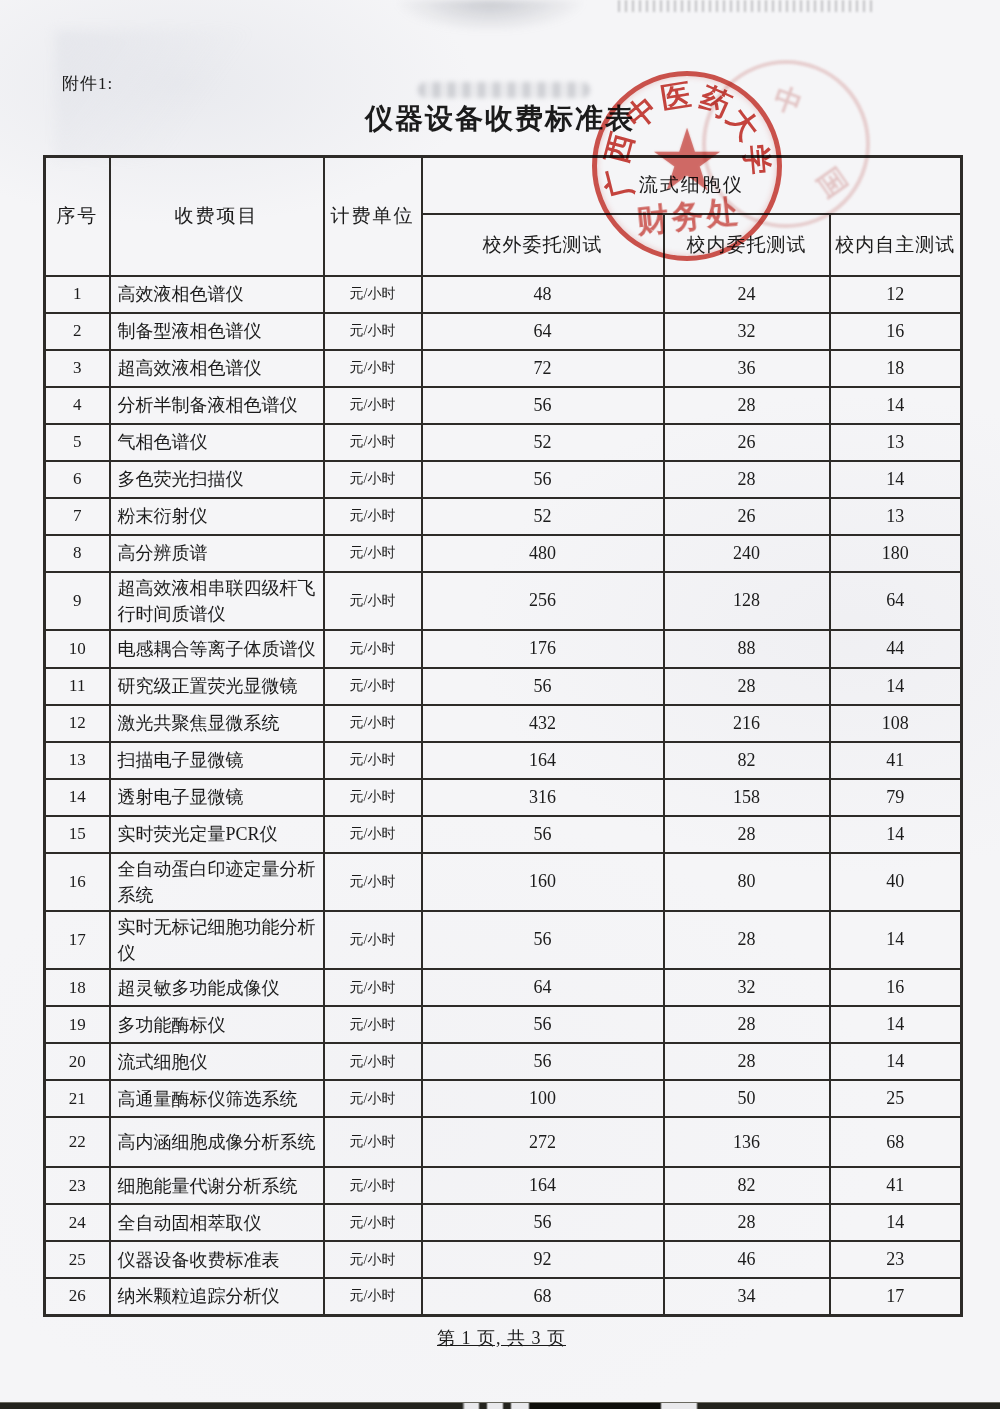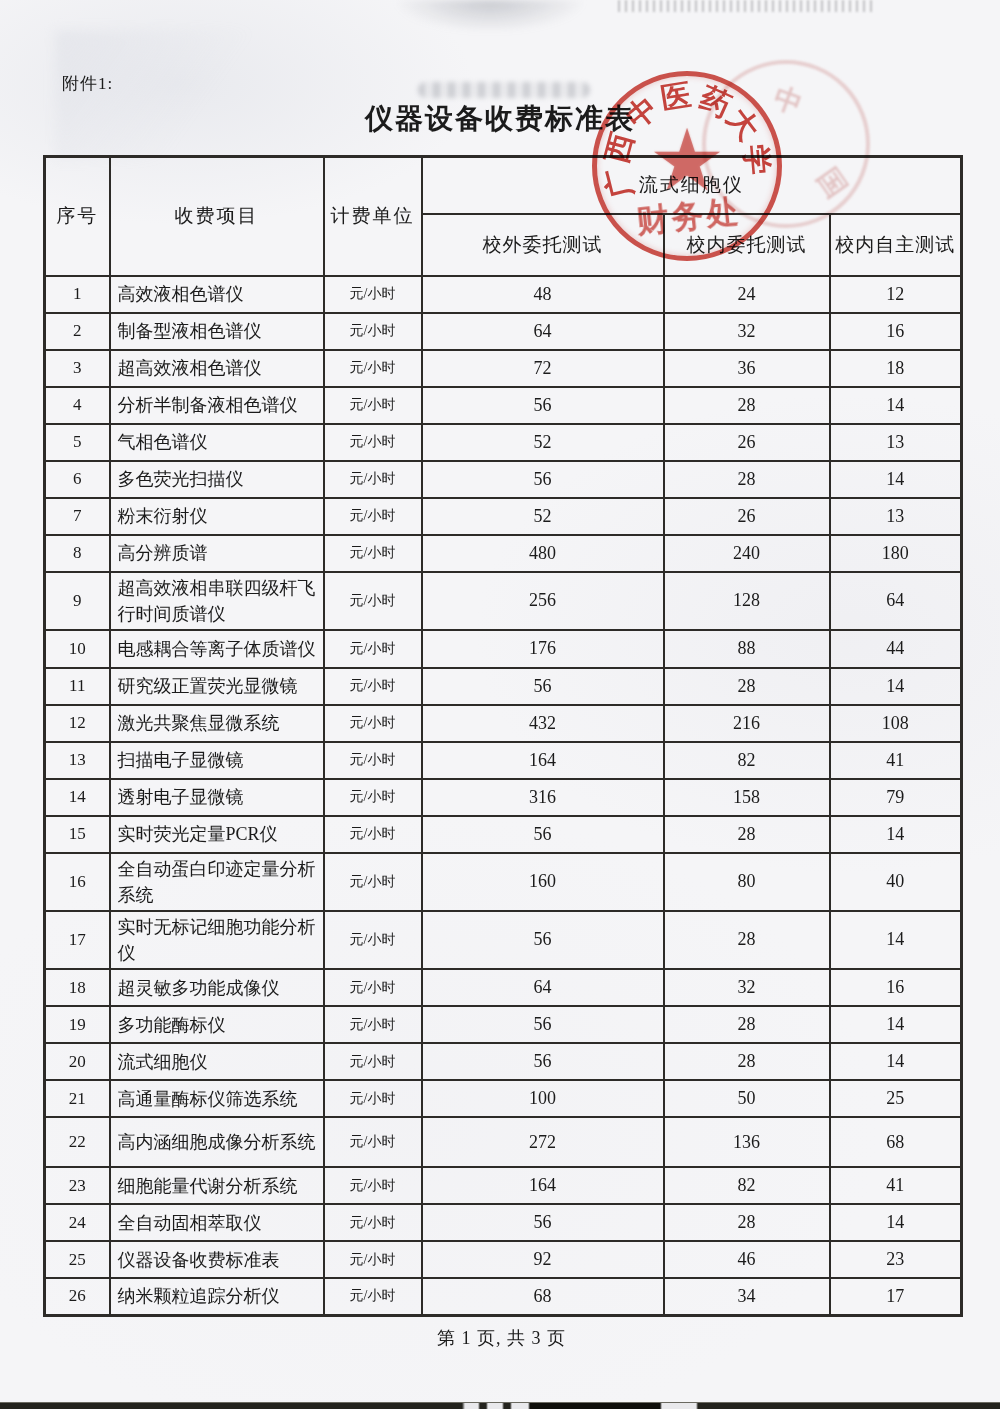--- a/index.html
+++ b/index.html
@@ -21,21 +21,21 @@
   table.fee th,table.fee td{border:2px solid #2d2b28;font-weight:normal;overflow:hidden;}
   table.fee{border:3px solid #2d2b28;}
   th.h-main{font-size:19px;letter-spacing:2px;}
   th.h-sub{font-size:19px;letter-spacing:1px;height:58px;}
   tr.h-row1{height:57px;}
   td.c-no{text-align:center;font-size:17px;font-family:"Liberation Serif",serif;}
   td.c-item{text-align:left;padding:2px 0 2px 7px;font-size:18px;line-height:1.45;}
   td.c-unit{text-align:center;font-size:14px;}
   td.c-num{text-align:center;font-size:18px;}
   .footer{position:absolute;left:43px;top:1326px;width:917px;text-align:center;
-          font-size:18px;letter-spacing:1px;}
+          font-size:18px;letter-spacing:1px;text-decoration:underline;}
 
   
   .stamp{position:absolute;left:592px;top:71px;width:190px;height:190px;
          mix-blend-mode:multiply;pointer-events:none;}
   .stamp-ring{position:absolute;left:0;top:0;right:0;bottom:0;border-radius:50%;
               border:5px solid rgba(200,46,38,.82);
               box-shadow:inset 0 0 6px rgba(200,46,38,.25);}
   .stamp-char{position:absolute;left:50%;top:50%;font-size:30px;font-weight:bold;
               color:rgba(197,44,36,.88);line-height:1;}
   .stamp-star{position:absolute;left:50%;top:50%;

